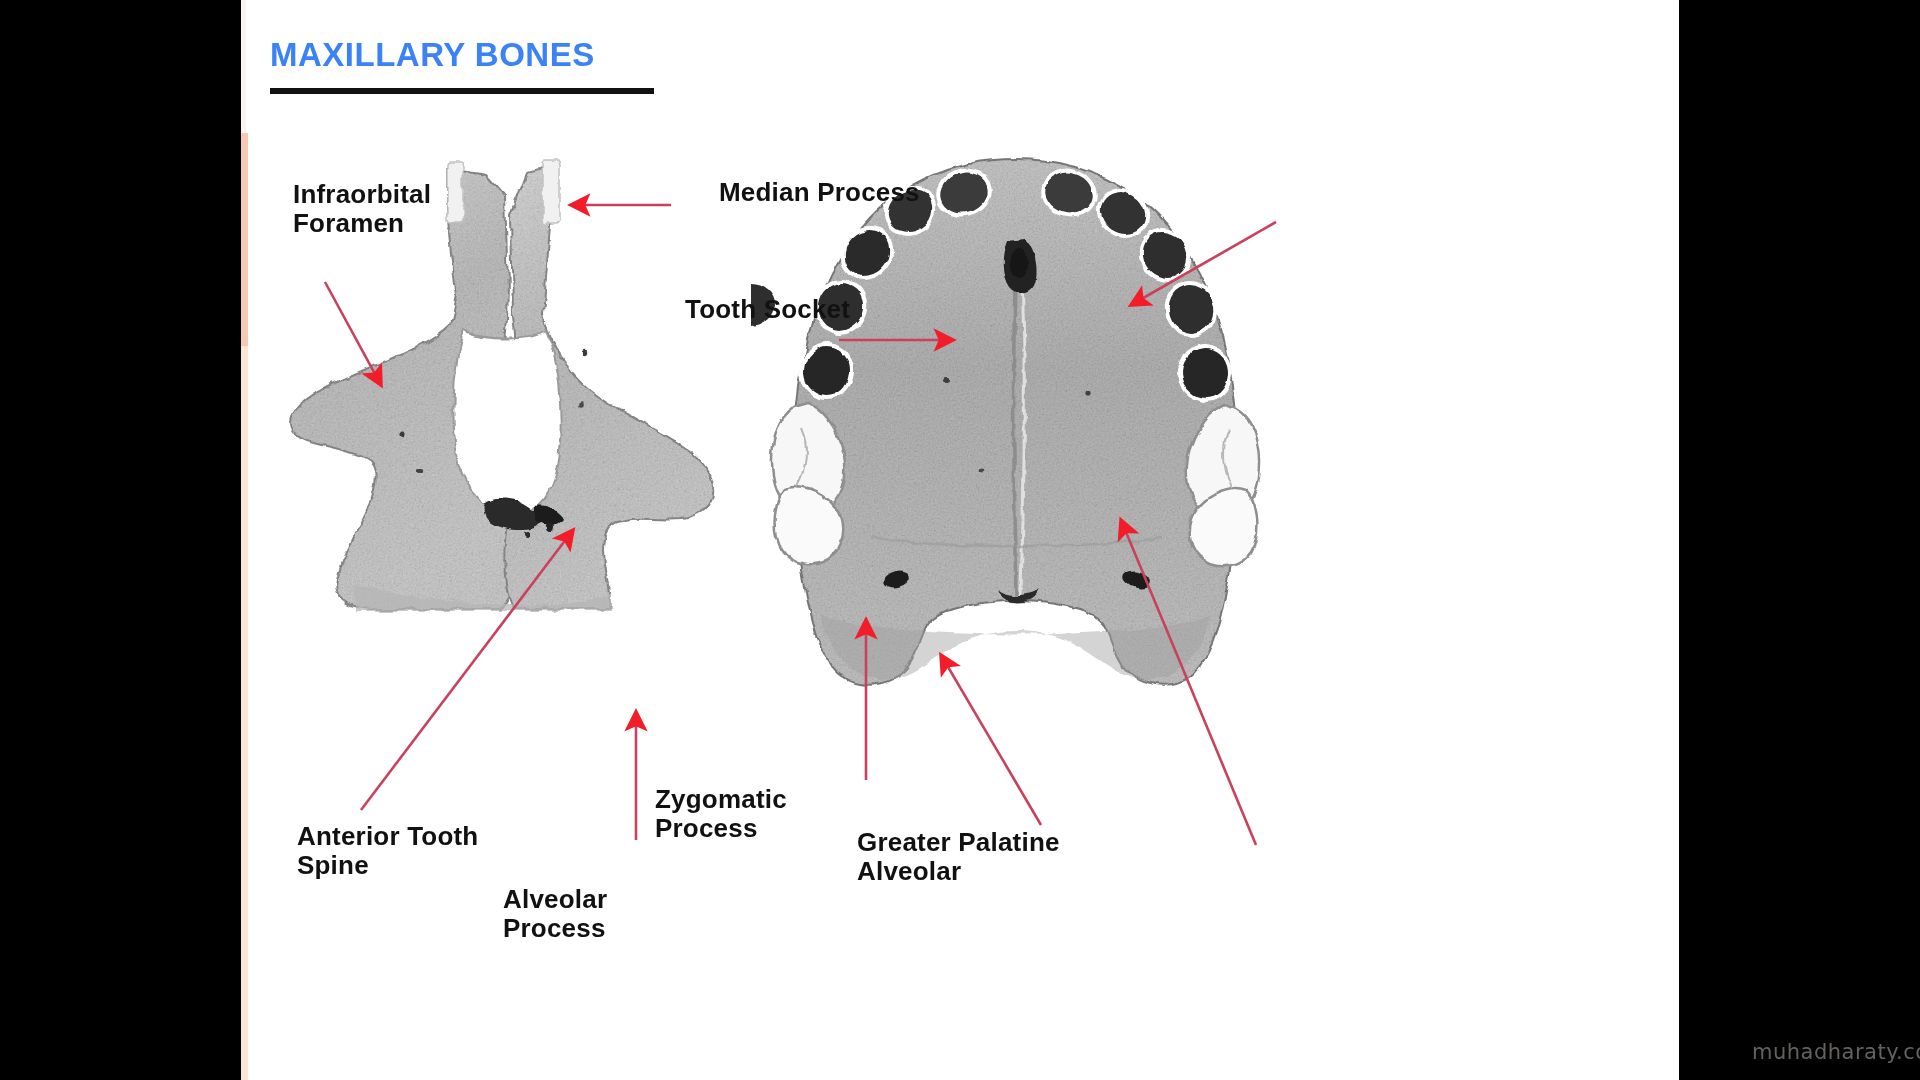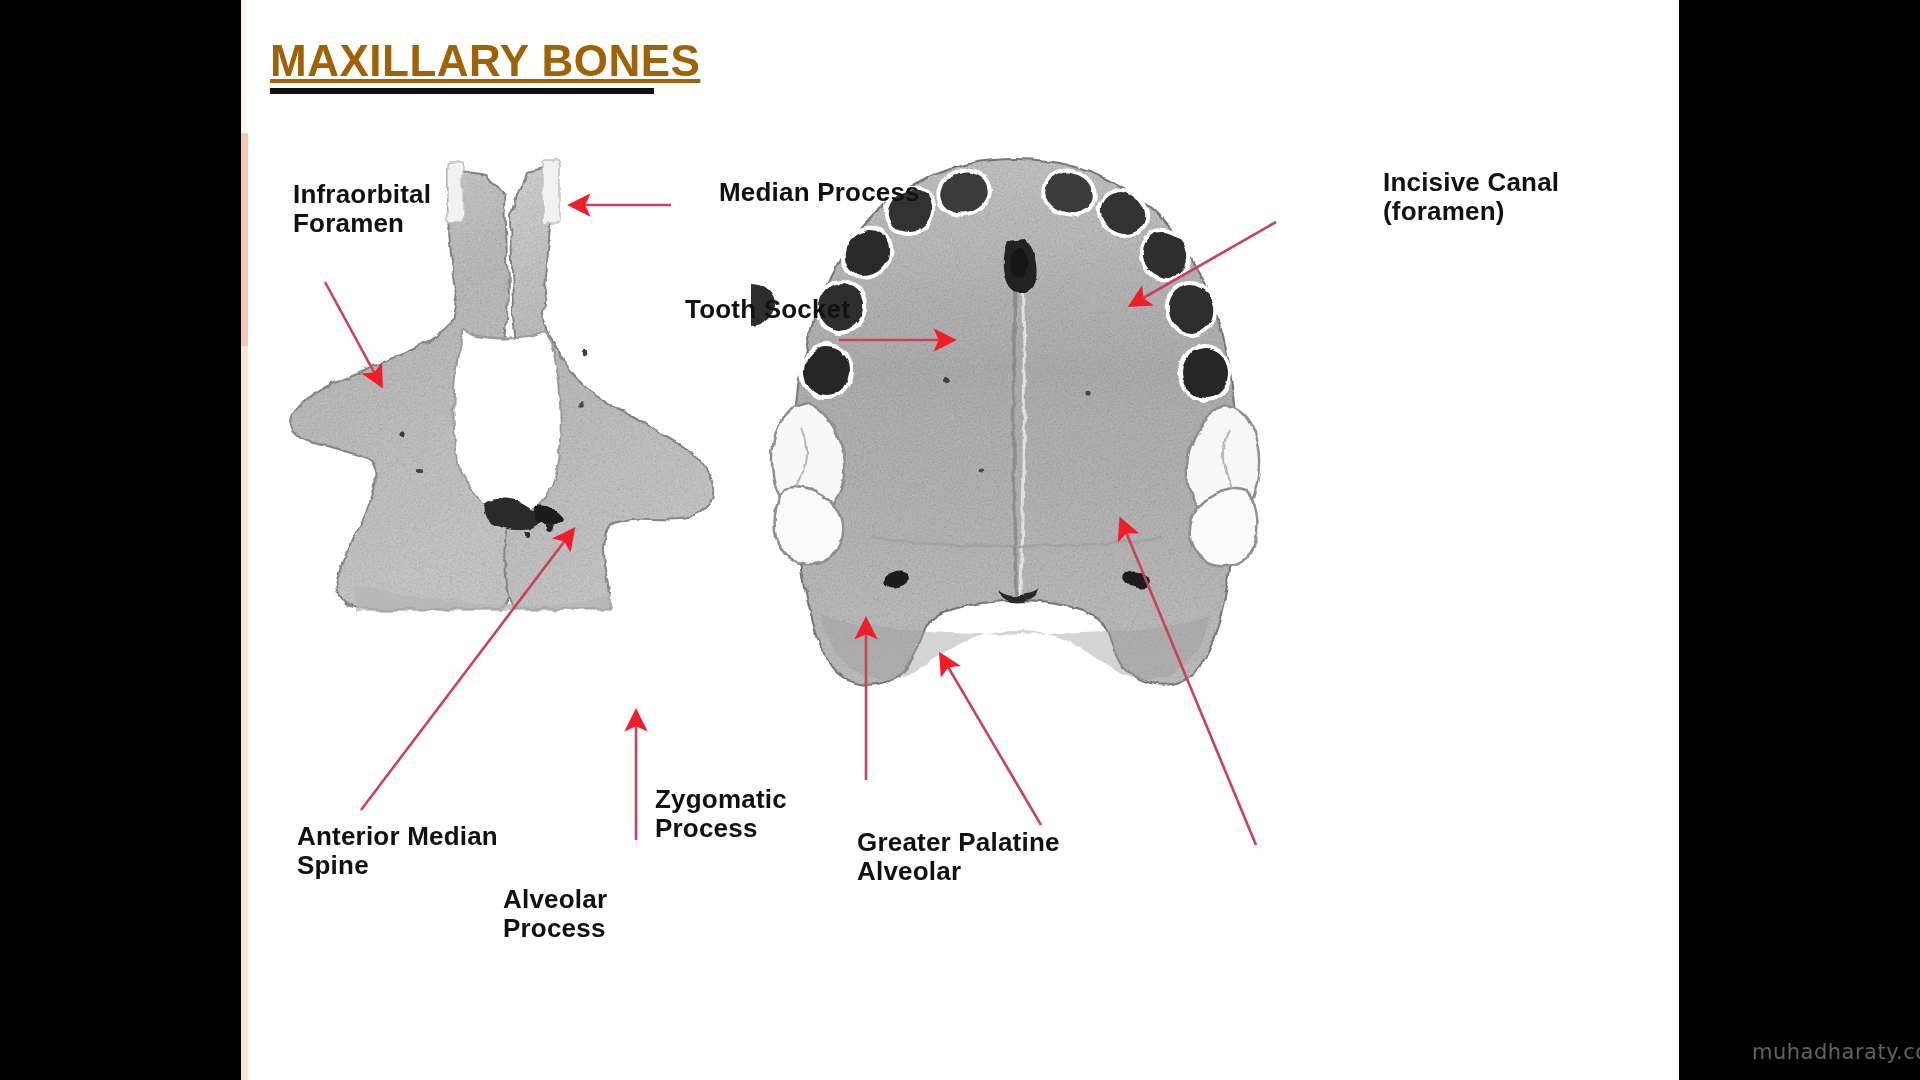--- a/index.html
+++ b/index.html
@@ -17,22 +17,22 @@
            background:#ffffff; overflow:hidden; }
 
   .acc-l1 { left:10px;  top:0px;   width:7px;  height:133px; background:#f6c9b2; }
   .acc-l2 { left:10px;  top:1000px;width:7px;  height:80px;  background:#f6c9b2; }
   .acc-l3 { left:3px;   top:0px;   width:5px;  height:133px; background:#fdf2ec; }
 
   .acc-r1 { left:1371px; top:0; width:7px;  height:1080px; background:#fce4d7; }
 
   
   #title { position:absolute; left:29px; top:36px;
-           font-size:44px; font-weight:bold; letter-spacing:0.5px;
-           color:#a16207; white-space:nowrap;text-decoration:underline; }
+           font-size:33px; font-weight:bold; letter-spacing:0.5px;
+           color:#3b82f6; white-space:nowrap; }
   #title-rule { position:absolute; left:29px; top:88px; width:384px; height:6px; background:#111; }
 
   
   .lbl { position:absolute; color:#111; font-weight:bold; font-size:26px;
          line-height:1.13; letter-spacing:0.2px; white-space:pre-line;margin-left:44px; }
 
   
   #leaders { position:absolute; left:0; top:0; width:1438px; height:1080px; pointer-events:none; }
 
   
@@ -267,24 +267,22 @@
       </g>
     </svg>
 
     <div class="lbl" style="left:8px;  top:180px;">Infraorbital
 Foramen</div>
 
     <div class="lbl" style="left:434px; top:178px;">Median Process</div>
 
     <div class="lbl" style="left:400px; top:295px;text-align:right;">Tooth Socket</div>
 
-    <div class="lbl" style="left:1098px; top:168px;">Incisive Canal
-(foramen)</div>
-
-    <div class="lbl" style="left:12px;  top:822px;">Anterior Median
+
+    <div class="lbl" style="left:12px;  top:822px;">Anterior Tooth
 Spine</div>
 
     <div class="lbl" style="left:218px; top:885px;">Alveolar
 Process</div>
 
     <div class="lbl" style="left:370px; top:785px;">Zygomatic
 Process</div>
 
     <div class="lbl" style="left:572px; top:828px;">Greater Palatine
 Alveolar</div>

